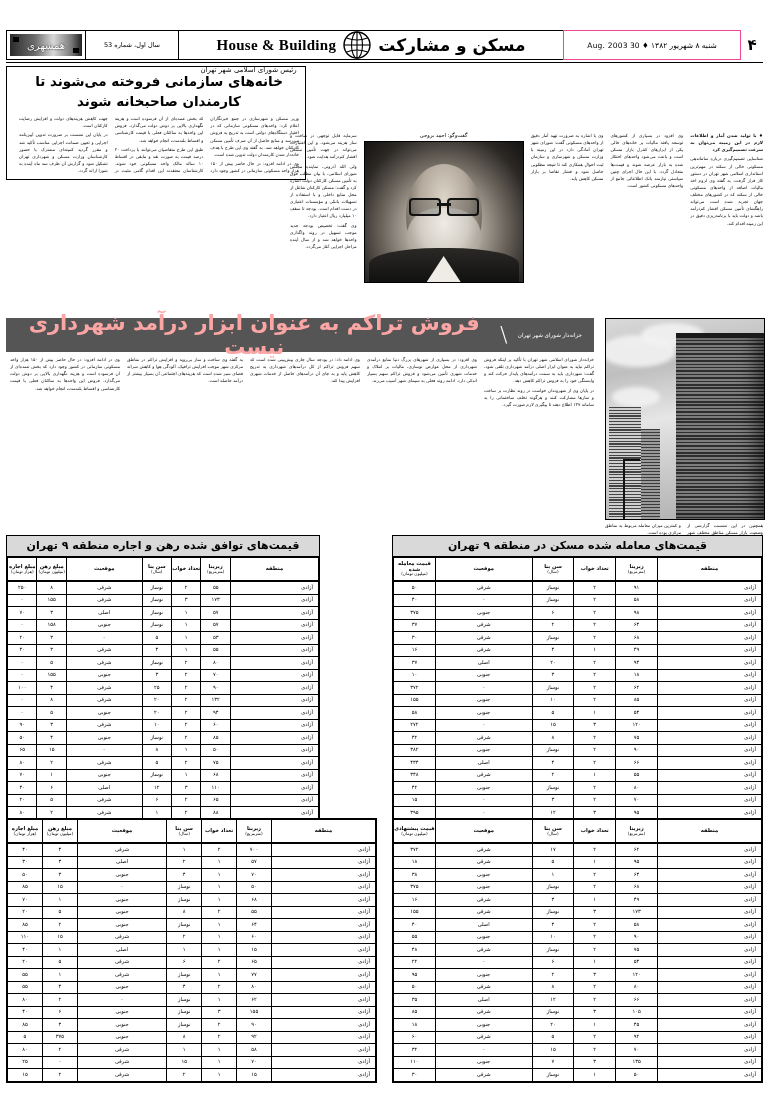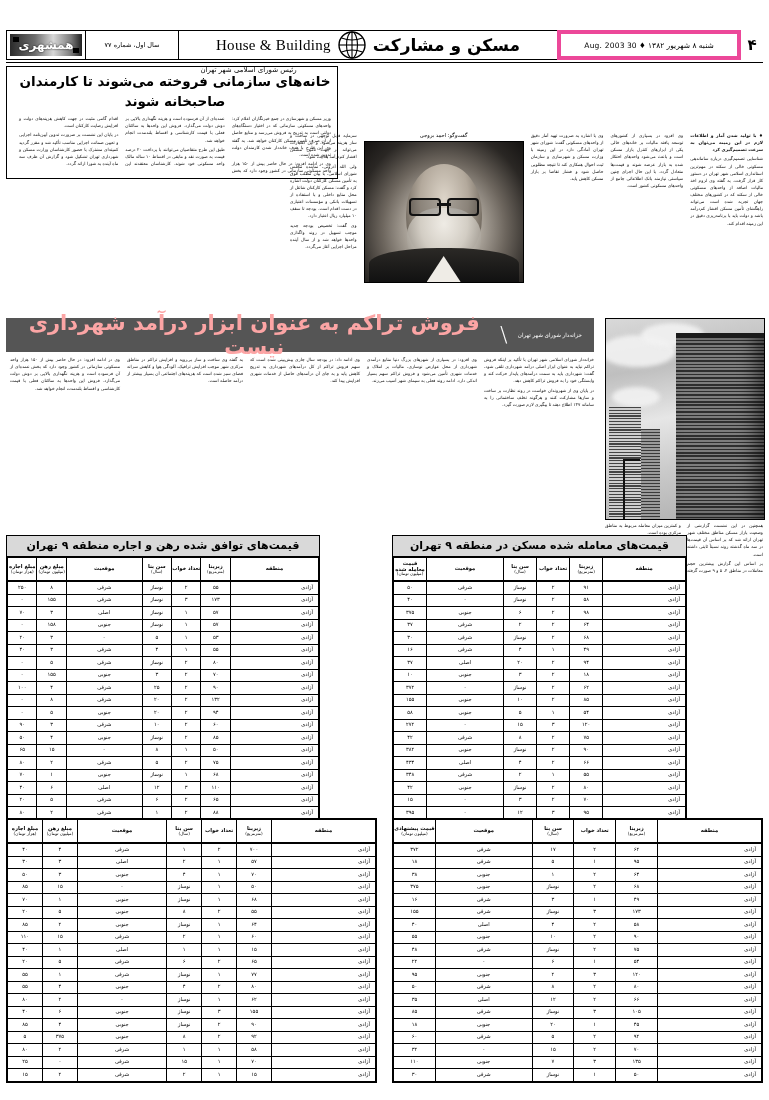--- a/index.html
+++ b/index.html
@@ -8,45 +8,45 @@
     width:769px;height:1100px;overflow:hidden;
     font-family:"DejaVu Sans","Liberation Sans",sans-serif;
     color:#000;
     -webkit-font-smoothing:none;
   }
   .page{position:relative;width:769px;height:1100px;background:#fff;padding:0;box-sizing:border-box;}
 
   
   .masthead{position:absolute;left:6px;top:30px;width:757px;height:30px;display:flex;align-items:stretch;direction:rtl;}
   .mh-pageno{width:22px;display:flex;align-items:center;justify-content:center;font-size:15px;font-weight:bold;}
-  .mh-date{flex:0 0 176px;border:4px solid #ec4899;display:flex;align-items:center;justify-content:center;font-size:7.5px;letter-spacing:.2px;}
+  .mh-date{flex:0 0 176px;border:1px solid #ec4899;display:flex;align-items:center;justify-content:center;font-size:7.5px;letter-spacing:.2px;}
   .mh-center{flex:1;border:1px solid #000;border-right:none;border-left:none;display:flex;align-items:center;justify-content:center;gap:6px;position:relative;}
   .mh-fa{font-size:17px;font-weight:bold;letter-spacing:.5px;}
-  .mh-en{font-size:15px;font-family:"Liberation Serif","DejaVu Serif",serif;font-weight:normal;letter-spacing:.3px;}
+  .mh-en{font-size:15px;font-family:"Liberation Serif","DejaVu Serif",serif;font-weight:bold;letter-spacing:.3px;}
   .globe{width:30px;height:30px;position:relative;flex:0 0 30px;}
   .globe svg{display:block;}
   .mh-issue{flex:0 0 92px;border:1px solid #000;display:flex;align-items:center;justify-content:center;font-size:6.5px;}
   .mh-logo{flex:0 0 78px;border:1px solid #000;border-right:none;display:flex;align-items:center;justify-content:center;background:#fff;}
   .logo-art{width:72px;height:22px;background:linear-gradient(90deg,#2a2a2a 0%,#6e6e6e 35%,#d8d8d8 60%,#7a7a7a 85%,#1f1f1f 100%);position:relative;}
   .logo-art:before{content:"";position:absolute;left:3px;top:3px;width:6px;height:5px;background:#000;}
   .logo-art:after{content:"";position:absolute;right:3px;bottom:3px;width:6px;height:5px;background:#000;}
-  .logo-word{position:absolute;inset:0;display:flex;align-items:center;justify-content:center;color:#fff;font-size:12px;font-weight:bold;text-shadow:0 0 2px #000;}
+  .logo-word{position:absolute;inset:0;display:flex;align-items:center;justify-content:center;color:#fff;font-size:10px;font-weight:normal;text-shadow:0 0 2px #000;}
 
   
   .top-rule{position:absolute;left:6px;top:62px;width:757px;height:1px;background:#000;}
 
   .leadbox{position:absolute;right:290px;top:66px;left:18px;}
   .lead-kicker{text-align:center;font-size:7px;margin:0 0 3px 0;letter-spacing:.2px;}
   .lead-head{
     text-align:center;font-size:25px;font-weight:bold;line-height:1.32;margin:0;
     letter-spacing:0px;
   }
 
   
-  .boxstory{position:absolute;left:6px;top:66px;width:332px;border:1px solid #000;box-sizing:border-box;padding:5px 6px 4px 12px;}
+  .boxstory{position:absolute;left:6px;top:66px;width:300px;border:1px solid #000;box-sizing:border-box;padding:5px 6px 4px 12px;}
   .boxstory h2{margin:0 0 4px 0;font-size:13.5px;font-weight:bold;text-align:center;line-height:1.45;}
   .boxstory .cols{column-count:3;column-gap:7px;column-rule:0;}
   .micro{font-size:4.4px;line-height:1.62;text-align:justify;color:#111;}
   .micro p{margin:0 0 2px 0;}
   .art-col{width:83px;}
   .art-photo-wrap{width:166px;display:flex;flex-direction:column;}
   .photo-cap{font-size:5.2px;text-align:center;margin:0 0 3px 0;}
   .portrait{width:158px;height:140px;border:1px solid #000;margin:0 auto;position:relative;overflow:hidden;background:#8a8a8a;}
   .portrait .bg{position:absolute;inset:0;background:
      radial-gradient(ellipse at 50% 62%, #e9e4dc 0%, #b9b2a8 28%, #6d665e 55%, #2a2724 80%, #151312 100%);}
@@ -86,21 +86,21 @@
   
   .midcols{position:absolute;left:6px;top:356px;width:588px;height:166px;}
   .mid-grid{display:flex;direction:rtl;gap:7px;}
   .mid-col{width:110px;}
   .mid-col.w2{width:116px;}
 
   .rightcol-text{position:absolute;left:605px;top:522px;width:158px;}
 
   
   .tbl{position:absolute;border:1px solid #000;box-sizing:border-box;background:#fff;}
-  .tbl.t1{left:392px;top:535px;width:295px;}
+  .tbl.t1{left:392px;top:535px;width:371px;}
   .tbl.t2{left:6px;top:535px;width:314px;}
   .tbl.t3{left:392px;top:818px;width:371px;}
   .tbl.t4{left:6px;top:818px;width:371px;}
   .tbl .cap{background:#d9d9d9;border-bottom:1px solid #000;text-align:center;font-size:11px;font-weight:bold;padding:3px 0 4px 0;letter-spacing:.1px;}
   table{border-collapse:collapse;width:100%;direction:rtl;table-layout:fixed;}
   th,td{border:1px solid #000;text-align:center;vertical-align:middle;font-size:5.2px;padding:0;height:11.5px;line-height:1.12;}
   th{font-size:5.2px;font-weight:bold;height:22px;background:#fff;}
   th .sub{display:block;font-size:4.3px;font-weight:normal;}
   td.zone{text-align:right;padding-right:5px;font-size:5.2px;}
   thead tr th{border-bottom:2px solid #000;}
@@ -120,21 +120,21 @@
           <circle cx="15" cy="15" r="13" fill="#fff" stroke="#000" stroke-width="1.4"></circle>
           <ellipse cx="15" cy="15" rx="5.5" ry="13" fill="none" stroke="#000" stroke-width="1.1"></ellipse>
           <line x1="2" y1="15" x2="28" y2="15" stroke="#000" stroke-width="1.1"></line>
           <path d="M4.5 8 Q15 12 25.5 8" fill="none" stroke="#000" stroke-width="1.1"></path>
           <path d="M4.5 22 Q15 18 25.5 22" fill="none" stroke="#000" stroke-width="1.1"></path>
           <line x1="15" y1="2" x2="15" y2="28" stroke="#000" stroke-width="1.1"></line>
         </svg>
       </span>
       <span class="mh-en">House &amp; Building</span>
     </div>
-    <div class="mh-issue">سال اول، شماره ۷۷</div>
+    <div class="mh-issue">سال اول، شماره 53</div>
     <div class="mh-logo">
       <div class="logo-art">
         <span class="logo-word">همشهری</span>
       </div>
     </div>
   </div>
   <div class="top-rule"></div>
 
   <div class="leadbox">
     <p class="lead-kicker">رئیس شورای اسلامی شهر تهران</p>

